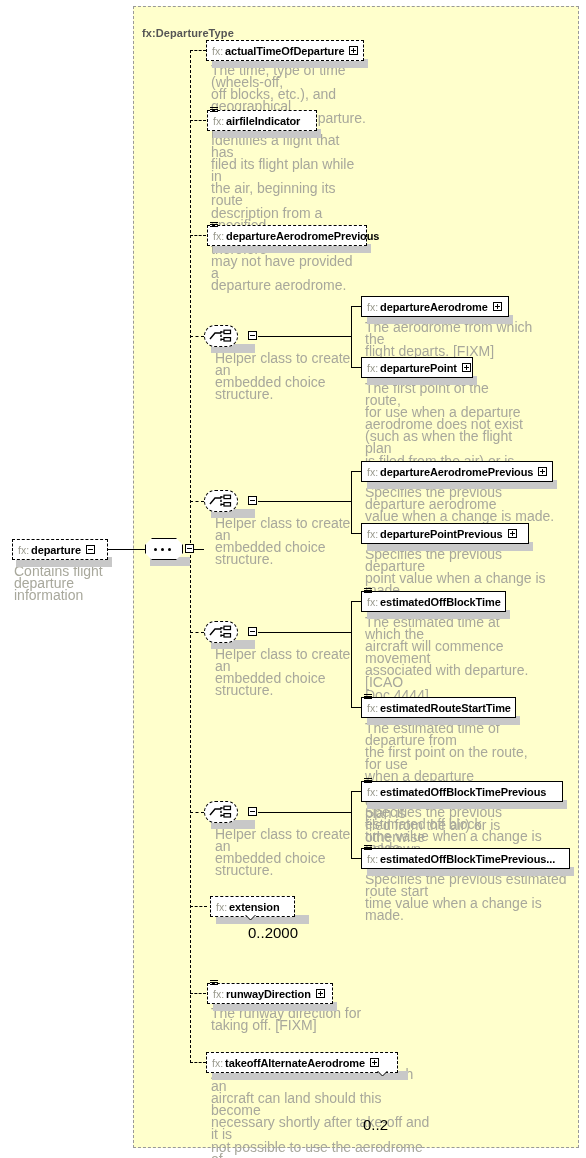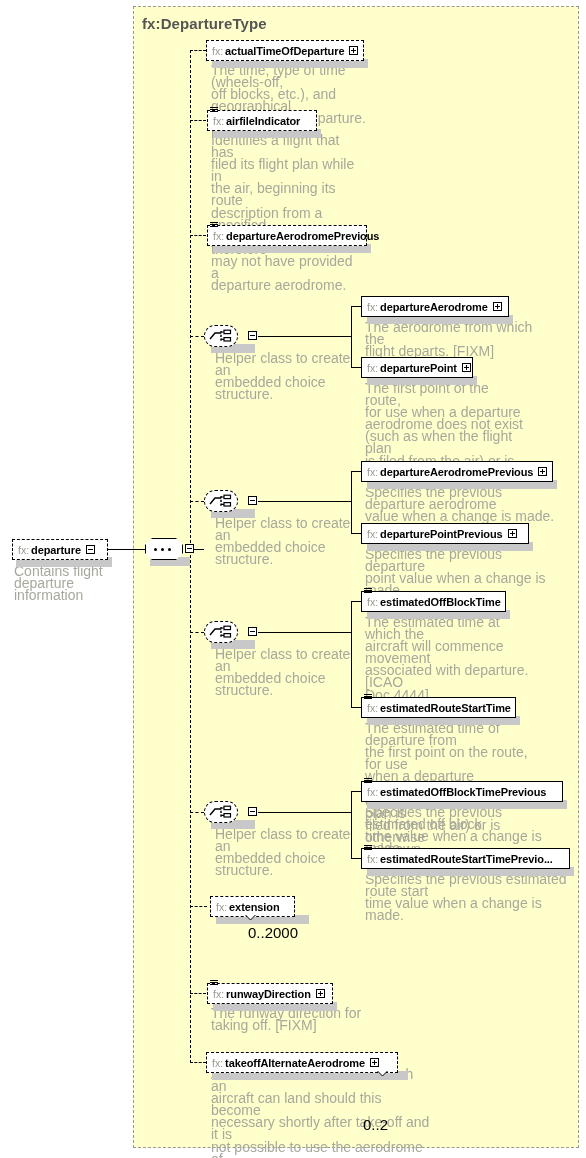--- a/index.html
+++ b/index.html
@@ -19,22 +19,22 @@
   
   .type-box {
     position: absolute;
     left: 133px; top: 6px;
     width: 446px; height: 1142px;
     background: #ffffcc;
     border: 1px dashed #999999;
   }
   .type-title {
     position: absolute;
-    left: 8px; top: 8px;
-    font-size: 15px;
+    left: 8px; top: 20px;
+    font-size: 11px;
     font-weight: bold;
     color: #555555;
     letter-spacing: 0.1px;
     white-space: nowrap;
   }
 
   
   .node {
     position: absolute;
     height: 21px;
@@ -415,21 +415,21 @@
 time value when a change is made.</div>
 
   <div class="node-shadow" style="left:367px; top:867px; width:207px; height:9px;"></div>
   <div class="node required" style="left:361px; top:848px; width:209px;">
     <span class="simple-marker">
         <i></i>
         <i></i>
         <i></i>
       </span>
     <span class="ns">fx:</span>
-    <span class="nm">estimatedRouteStartTimePrevio...</span>
+    <span class="nm">estimatedOffBlockTimePrevious...</span>
   </div>
   <div class="desc" style="left:365px; top:873px; width:210px;">Specifies the previous estimated route start
 time value when a change is made.</div>
 
   <div class="dash-h" style="left:190px; top:906px; width:17px;"></div>
   <div class="node-shadow" style="left:216px; top:915px; width:93px; height:9px;"></div>
   <div class="node optional" style="left:210px; top:896px; width:85px;">
     <span class="ns">fx:</span>
     <span class="nm">extension</span>
   </div>

